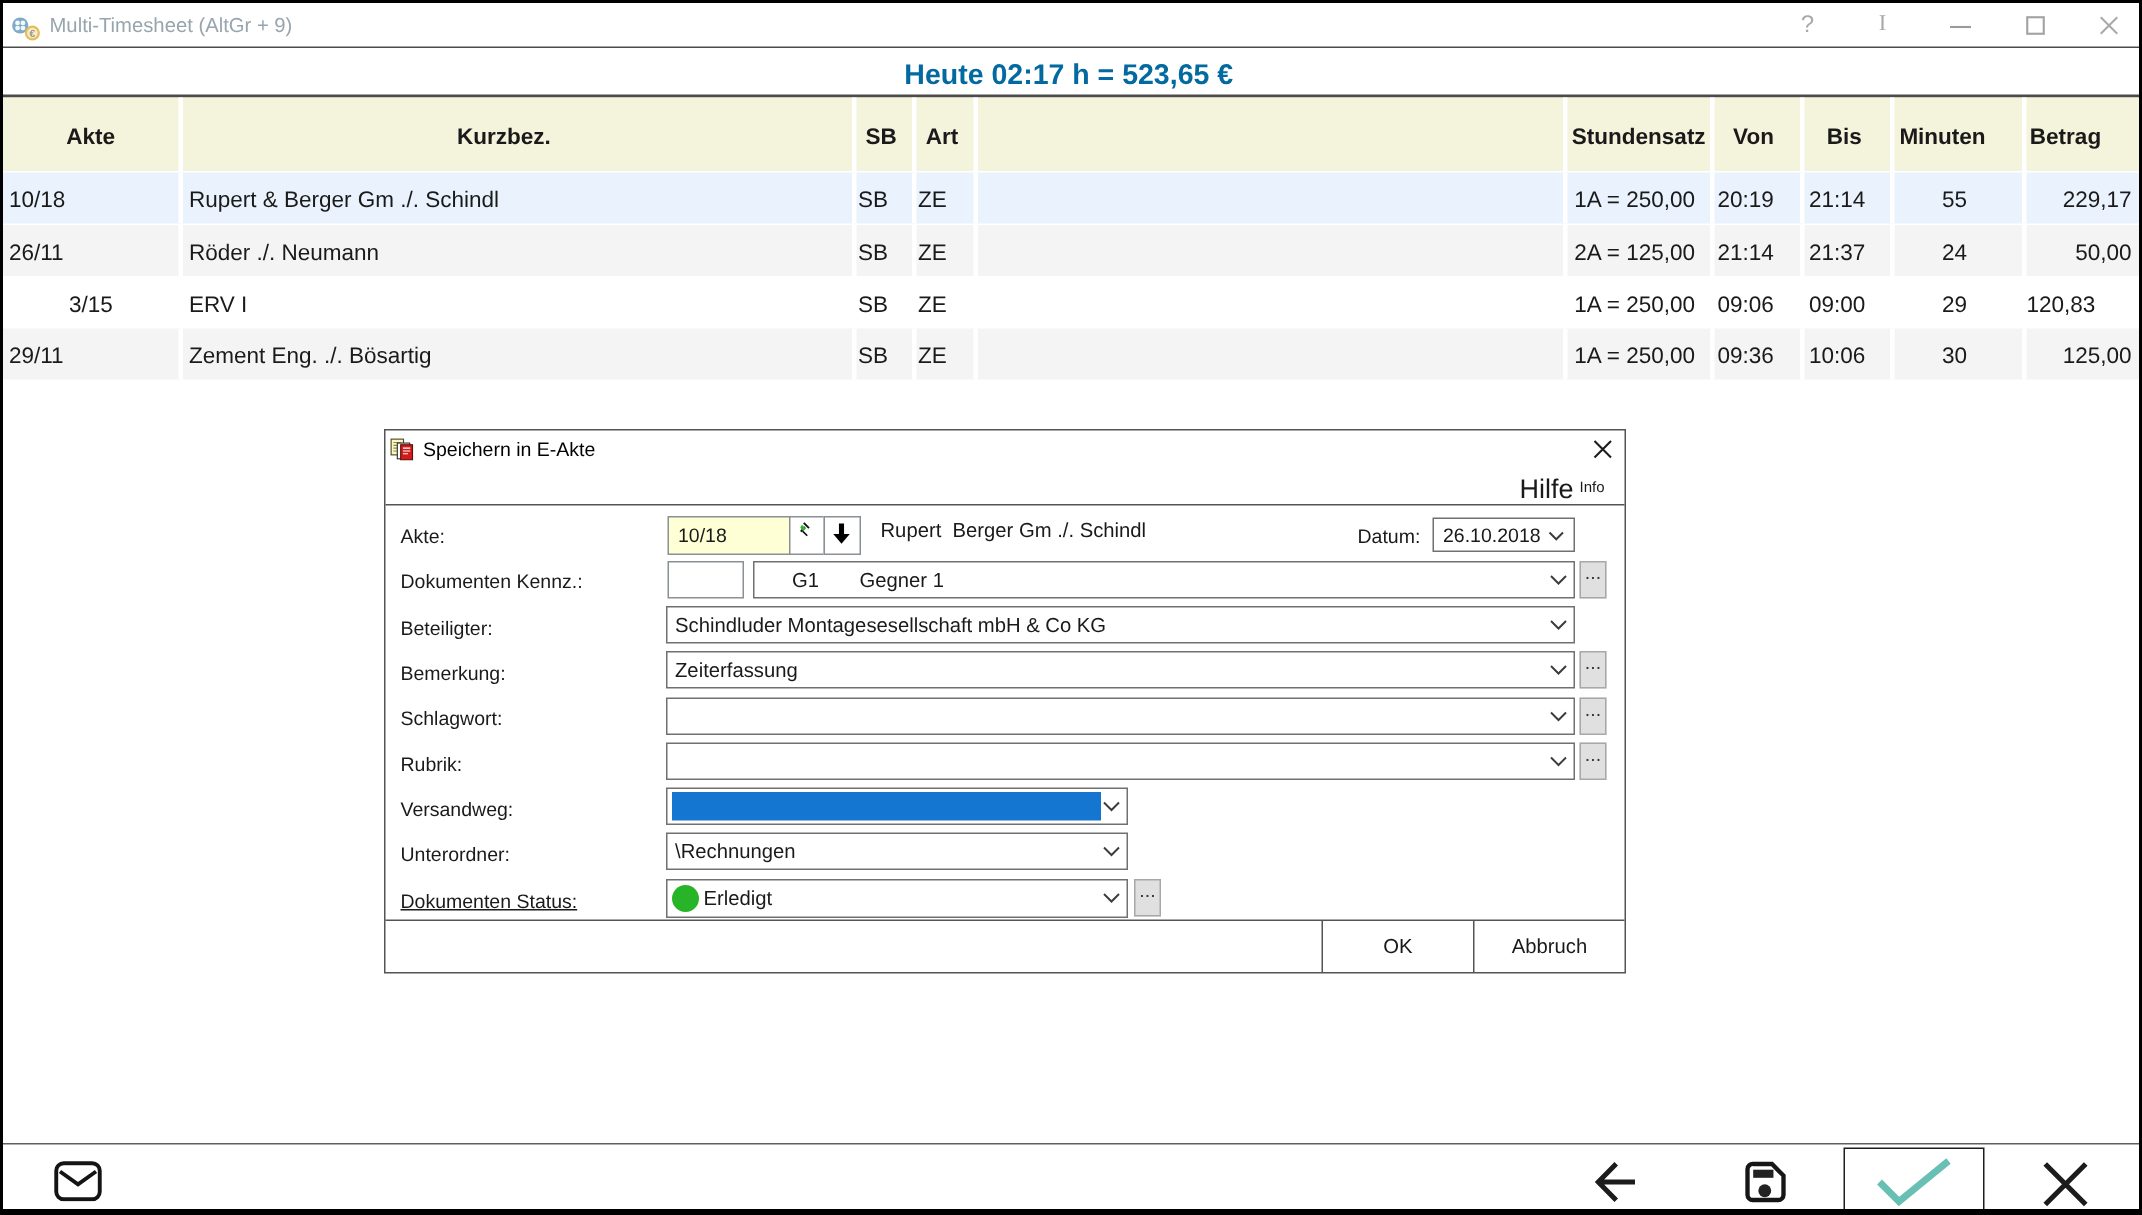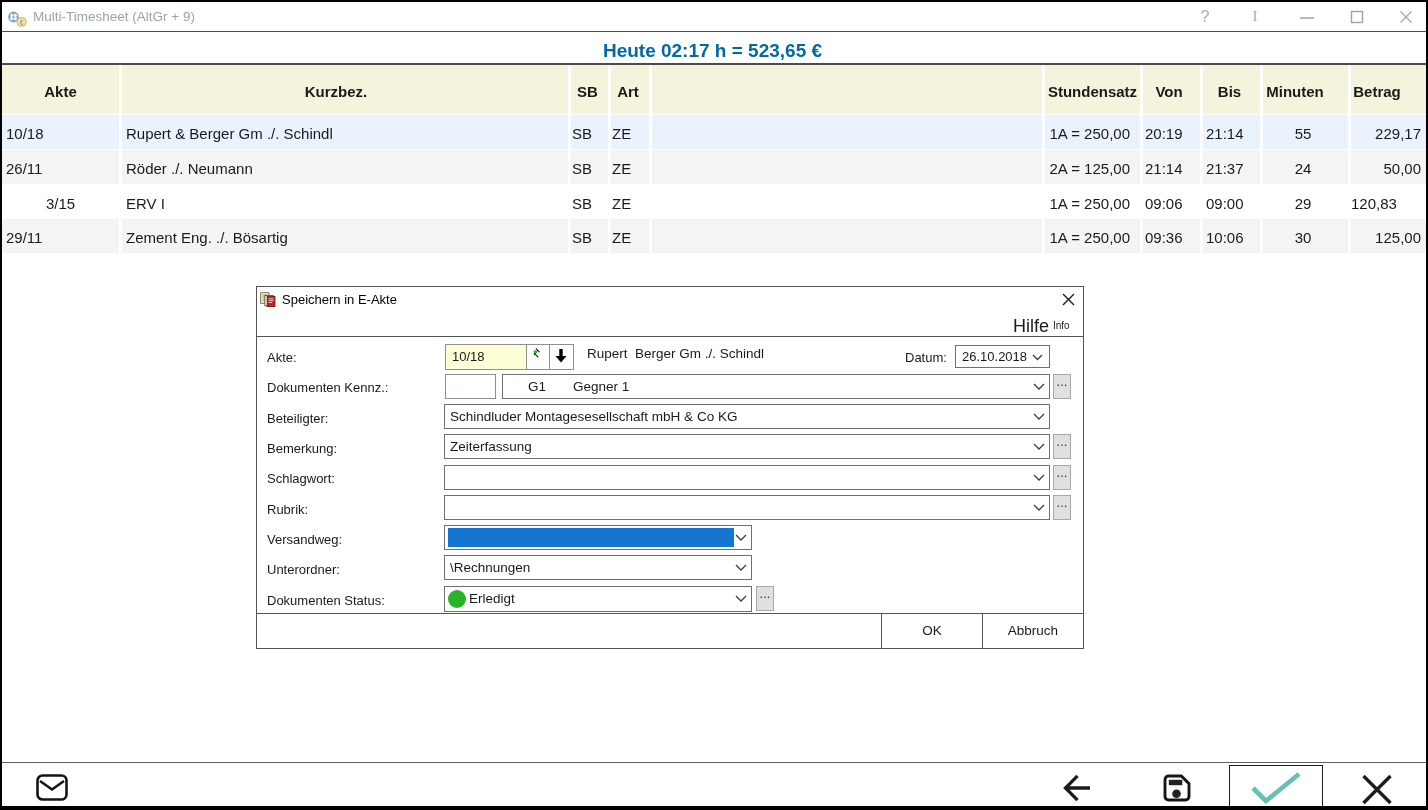--- a/index.html
+++ b/index.html
@@ -194,21 +194,21 @@
     <div class="abs" style="left:0; top:49px; width:826px; height:1px; background:#545454;"></div>
 
     <div class="abs lbl" style="top:62px;">Akte:</div>
     <div class="abs lbl" style="top:92px;">Dokumenten Kennz.:</div>
     <div class="abs lbl" style="top:123px;">Beteiligter:</div>
     <div class="abs lbl" style="top:153px;">Bemerkung:</div>
     <div class="abs lbl" style="top:183px;">Schlagwort:</div>
     <div class="abs lbl" style="top:214px;">Rubrik:</div>
     <div class="abs lbl" style="top:244px;">Versandweg:</div>
     <div class="abs lbl" style="top:274px;">Unterordner:</div>
-    <div class="abs lbl" style="top:305px;">Dokumenten Status:</div>
+    <div class="abs lbl" style="top:305px;text-decoration:underline;">Dokumenten Status:</div>
 
     <div class="abs" style="left:188px; top:57px; width:82px; height:26px; background:#ffffd6; border:1px solid #8a9094; line-height:24px; font-size:13px; padding-left:6px;">10/18</div>
     <div class="abs" style="left:269px; top:57px; width:24px; height:26px; background:#fff; border:1.5px solid #8a9094;">
       <svg width="22" height="23" viewBox="0 0 22 23">
         <g transform="translate(10,7.5) scale(0.78)">
           <path d="M-1.5 -5 L3 -0.5 M-4 2.5 L-0.5 -1.5" stroke="#111" stroke-width="1.7"></path>
           <path d="M-3 -3.5 L0.5 0 L-2 2 L-4.5 -1z" fill="#2fb52f"></path>
           <path d="M-2.5 2 L1.5 6" stroke="#111" stroke-width="1.4"></path>
         </g>
       </svg>

